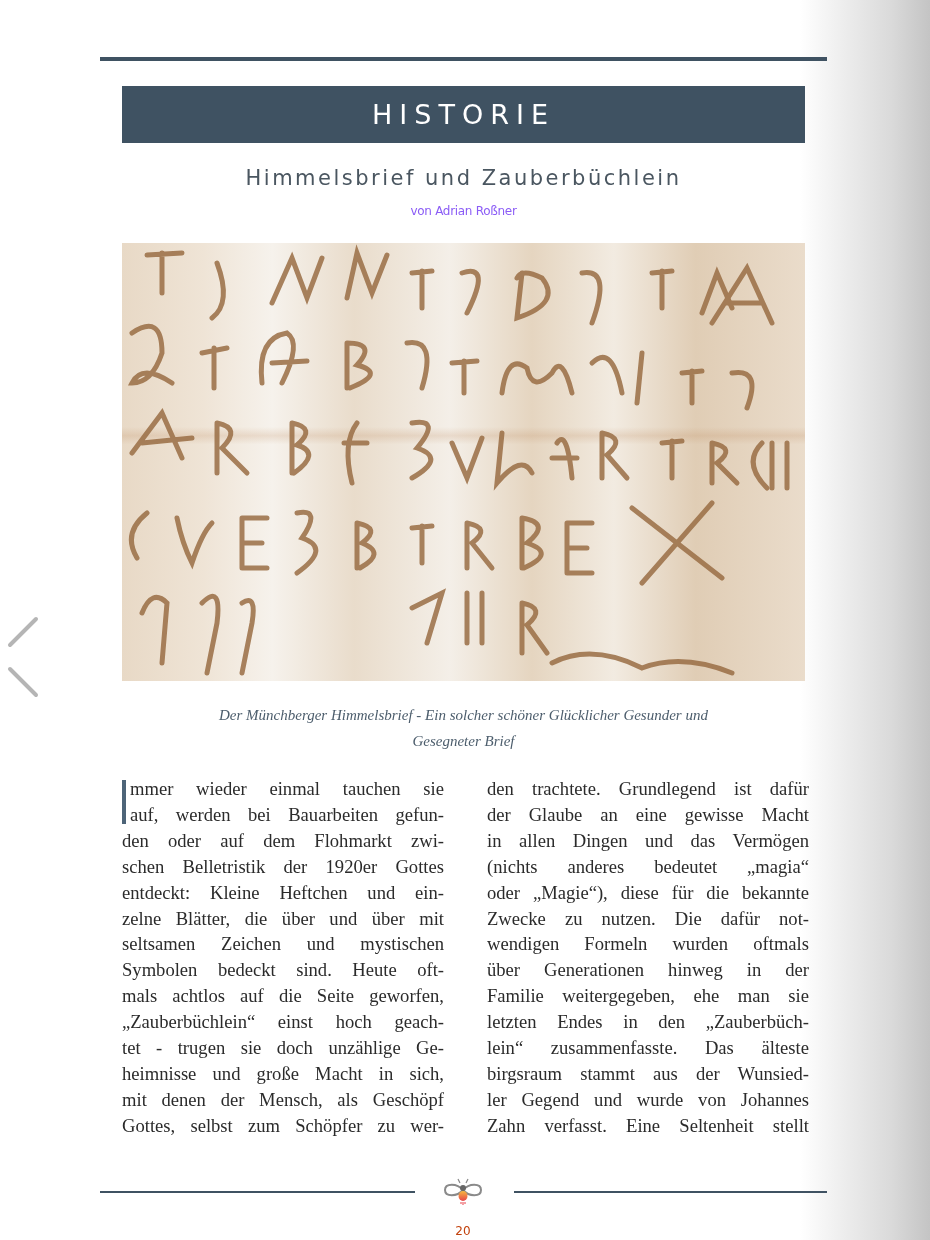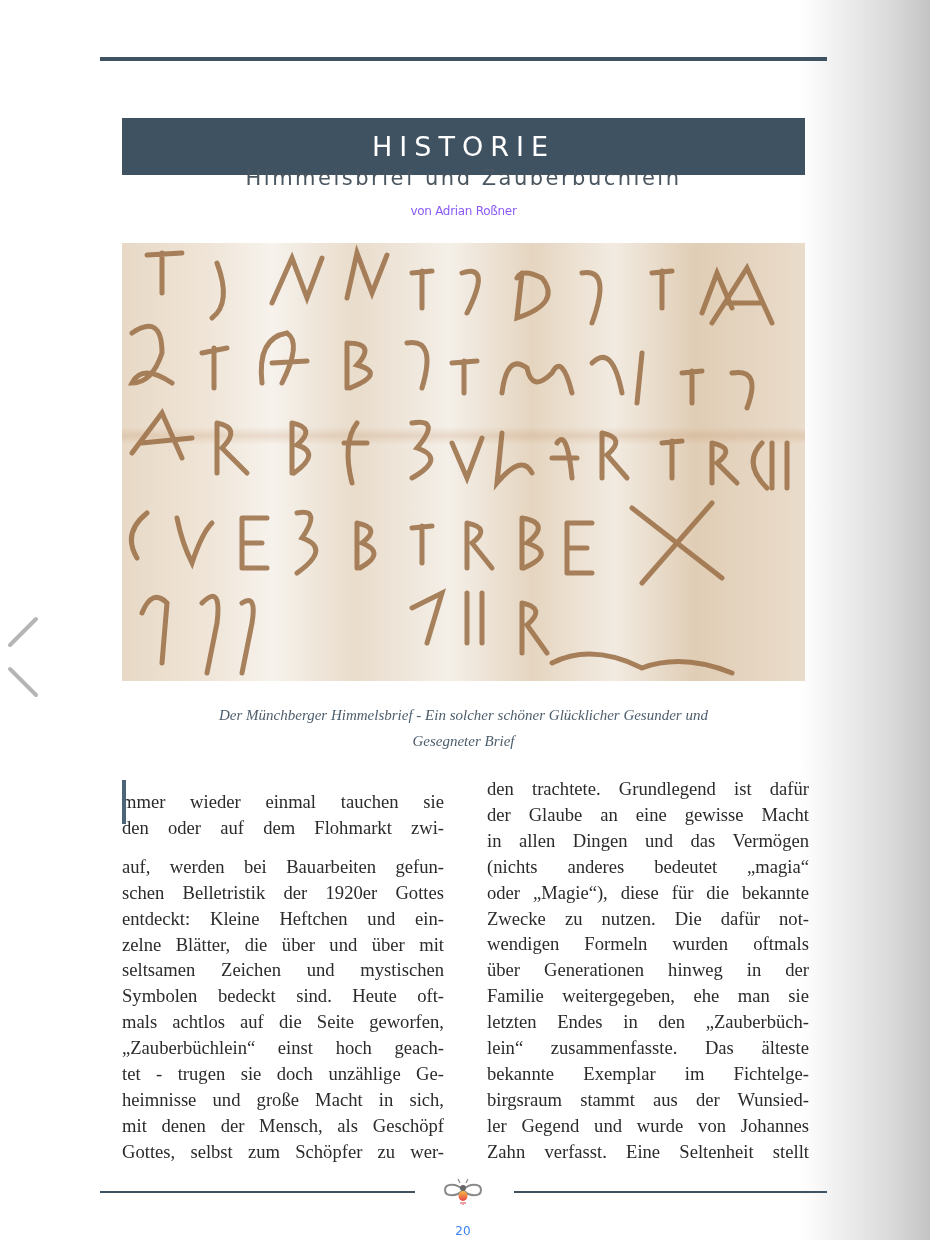--- a/index.html
+++ b/index.html
@@ -12,21 +12,21 @@
     position: absolute; top: 0; right: 0; width: 130px; height: 1240px;
     background: linear-gradient(to right, rgba(255,255,255,0) 0%, #efefef 30%, #dadada 70%, #c4c4c4 100%);
   }
   .top-rule {
     position: absolute; left: 100px; top: 57px; width: 727px; height: 4px;
     background: #3f5262;
   }
   .section-banner {
     position: absolute; left: 122px; top: 86px; width: 683px; height: 57px;
     background: #3f5262;
-    display: flex; align-items: center; justify-content: center; margin-top: 32px;
+    display: flex; align-items: center; justify-content: center;
   }
   .section-banner span {
     color: #ffffff; font-family: "DejaVu Sans", sans-serif;
     font-size: 27px; letter-spacing: 7px; font-weight: 400;
   }
   .article-title {
     position: absolute; left: 122px; top: 166px; width: 683px; text-align: center;
     font-family: "DejaVu Sans", sans-serif; font-size: 21px; letter-spacing: 2.5px;
     color: #4a5660;
   }
@@ -53,31 +53,31 @@
     font-family: "Liberation Serif", serif; font-size: 18.6px; line-height: 25.9px;
     color: #2b2b2b; text-align: justify;
   }
   .col-left { left: 122px; }
   .col-right { left: 487px; }
   .col .line { display: block; text-align: justify; text-align-last: justify; white-space: nowrap; }
   .dropcap-bar {
     display: inline-block; width: 4px; height: 44px; background: #4d6478;
     vertical-align: top; margin-right: 3px; position: absolute; left: 0; top: 4px;
   }
-  .indent { padding-left: 0; margin-top: 13px; }
+  .indent { padding-left: 8px; }
   .bottom-rule-left {
     position: absolute; left: 100px; top: 1191px; width: 315px; height: 2px; background: #3f5262;
   }
   .bottom-rule-right {
     position: absolute; left: 514px; top: 1191px; width: 313px; height: 2px; background: #3f5262;
   }
   .bee-logo { position: absolute; left: 441px; top: 1177px; width: 44px; height: 34px; }
   .page-number {
     position: absolute; left: 440px; top: 1224px; width: 46px; text-align: center;
-    font-family: "DejaVu Sans", sans-serif; font-size: 12px; color: #3b82f6;
+    font-family: "DejaVu Sans", sans-serif; font-size: 12px; color: #c2410c;
   }
   .prev-arrow { position: absolute; left: 6px; top: 615px; width: 34px; height: 86px; cursor: pointer; }
 </style>
 </head>
 <body>
 
 <div class="page-shadow"></div>
 
 <div class="top-rule"></div>
 
@@ -152,22 +152,22 @@
 </div>
 
 <div class="caption">
   <div>Der Münchberger Himmelsbrief - Ein solcher schöner Glücklicher Gesunder und</div>
   <div>Gesegneter Brief</div>
 </div>
 
 <div class="col col-left">
   <span class="dropcap-bar"></span>
   <span class="line indent">mmer wieder einmal tauchen sie</span>
+  <span class="line indent">auf, werden bei Bauarbeiten gefun-</span>
   <span class="line">den oder auf dem Flohmarkt zwi-</span>
-  <span class="line indent">auf, werden bei Bauarbeiten gefun-</span>
   <span class="line">schen Belletristik der 1920er Gottes</span>
   <span class="line">entdeckt: Kleine Heftchen und ein-</span>
   <span class="line">zelne Blätter, die über und über mit</span>
   <span class="line">seltsamen Zeichen und mystischen</span>
   <span class="line">Symbolen bedeckt sind. Heute oft-</span>
   <span class="line">mals achtlos auf die Seite geworfen,</span>
   <span class="line">„Zauberbüchlein“ einst hoch geach-</span>
   <span class="line">tet - trugen sie doch unzählige Ge-</span>
   <span class="line">heimnisse und große Macht in sich,</span>
   <span class="line">mit denen der Mensch, als Geschöpf</span>
@@ -179,21 +179,20 @@
   <span class="line">der Glaube an eine gewisse Macht</span>
   <span class="line">in allen Dingen und das Vermögen</span>
   <span class="line">(nichts anderes bedeutet „magia“</span>
   <span class="line">oder „Magie“), diese für die bekannte</span>
   <span class="line">Zwecke zu nutzen. Die dafür not-</span>
   <span class="line">wendigen Formeln wurden oftmals</span>
   <span class="line">über Generationen hinweg in der</span>
   <span class="line">Familie weitergegeben, ehe man sie</span>
   <span class="line">letzten Endes in den „Zauberbüch-</span>
   <span class="line">lein“ zusammenfasste. Das älteste</span>
-  <span class="line">bekannte Exemplar im Fichtelge-</span>
   <span class="line">birgsraum stammt aus der Wunsied-</span>
   <span class="line">ler Gegend und wurde von Johannes</span>
   <span class="line">Zahn verfasst. Eine Seltenheit stellt</span>
 </div>
 
 <div class="bottom-rule-left"></div>
 <div class="bee-logo">
   <svg width="44" height="34" viewBox="0 0 44 34">
     <defs>
       <linearGradient id="beeBody" x1="0" y1="0" x2="0" y2="1">

